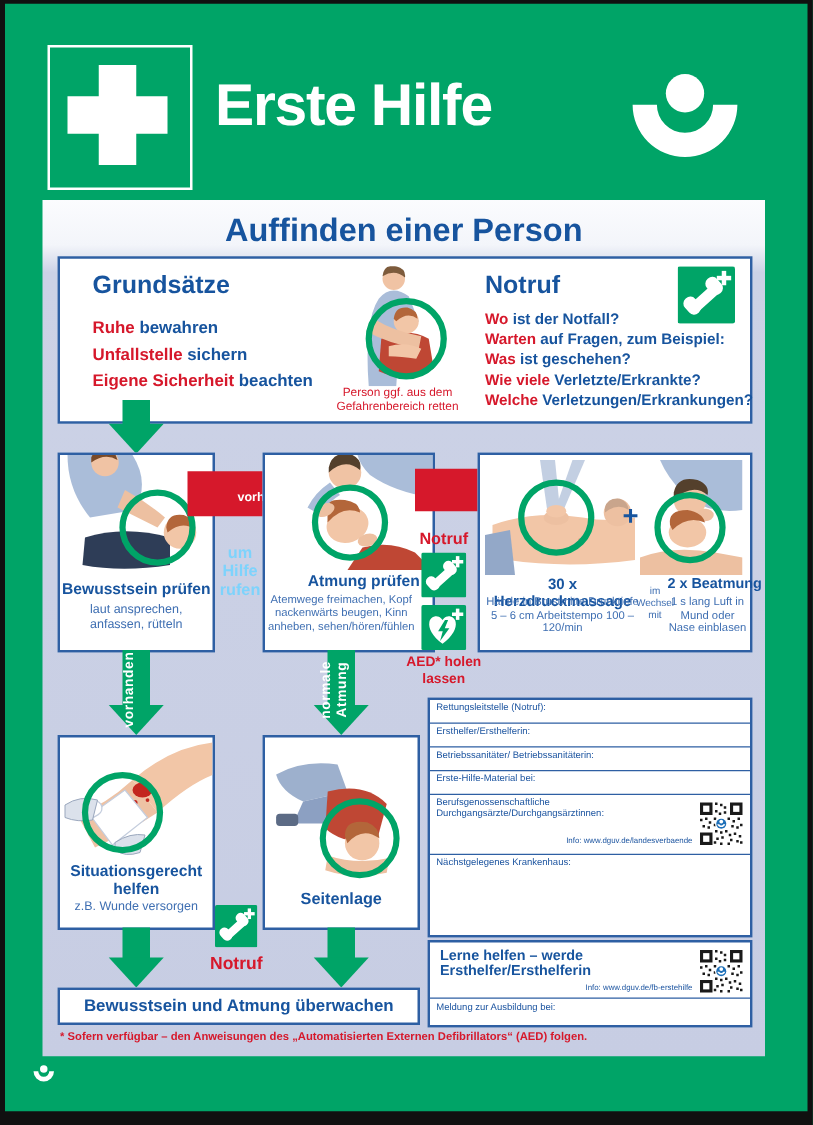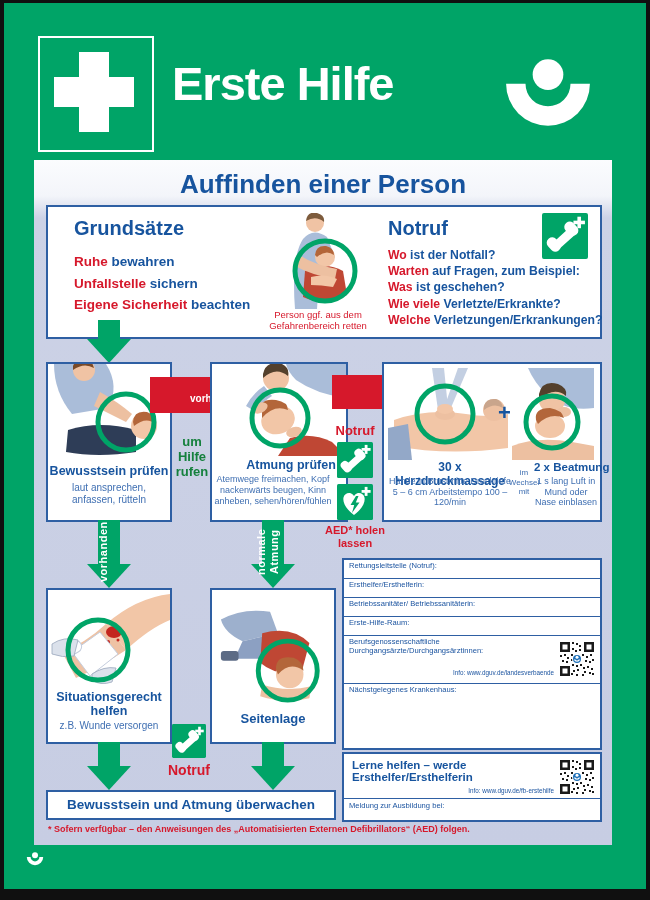--- a/index.html
+++ b/index.html
@@ -39,21 +39,21 @@
                  border:17px solid transparent;border-left:14px solid #d6182b;border-right:0;}
   #arr-nicht{left:150px;top:377px;width:44px;height:32px;font-size:10px;line-height:11.5px;padding-top:4px;}
   #arr-keine{left:332px;top:375px;width:48px;height:30px;font-size:9.2px;line-height:11px;padding-top:4px;}
   
   .garrow{position:absolute;width:44px;}
   .garrow .shaft{position:absolute;left:11px;top:0;width:22px;background:#00a467;}
   .garrow .head{position:absolute;left:0;width:0;height:0;
                 border-left:22px solid transparent;border-right:22px solid transparent;border-top:24px solid #00a467;}
   .vtext{position:absolute;left:10px;top:0;width:24px;height:64px;color:#fff;font-weight:bold;font-size:11px;
          line-height:12px;writing-mode:vertical-rl;transform:rotate(180deg);text-align:center;letter-spacing:.5px;}
-  #um-hilfe{left:168px;top:434px;width:48px;text-align:center;color:#15803d;font-size:13px;font-weight:bold;line-height:15px;}
+  #um-hilfe{left:168px;top:434px;width:48px;text-align:center;color:#7dd3fc;font-size:13px;font-weight:bold;line-height:15px;}
   
   .redlabel{position:absolute;text-align:center;color:#d6182b;font-weight:bold;}
   #aed-label{left:321px;top:524px;width:68px;font-size:11px;line-height:12.5px;}
   
   .cpr-sub{position:absolute;text-align:center;color:#3f6fb2;font-size:9px;line-height:10.5px;}
   #wechsel{left:124px;top:104px;width:32px;font-size:8px;line-height:9.5px;position:absolute;color:#3f6fb2;text-align:center;}
   #plus-sign{position:absolute;left:114px;top:36px;color:#17549e;font-size:22px;font-weight:bold;}
   
   #monitor-bar{left:46px;top:790px;width:286px;height:26px;text-align:center;color:#17549e;
                font-size:13.5px;font-weight:bold;line-height:25px;}
@@ -350,21 +350,21 @@
     <div class="frow" style="height:19px;">
         <div class="flabel">Rettungsleitstelle (Notruf):</div>
       </div>
     <div class="frow" style="height:19px;">
         <div class="flabel">Ersthelfer/Ersthelferin:</div>
       </div>
     <div class="frow" style="height:19px;">
         <div class="flabel">Betriebssanitäter/ Betriebssanitäterin:</div>
       </div>
     <div class="frow" style="height:19px;">
-        <div class="flabel">Erste-Hilfe-Raum:</div>
+        <div class="flabel">Erste-Hilfe-Material bei:</div>
       </div>
     <div class="frow" style="height:48px;">
       <div class="flabel" style="width:140px;">Berufsgenossenschaftliche Durchgangsärzte/Durchgangsärztinnen:</div>
       <svg class="qr" viewBox="0 0 38 38">
           <use href="#ic-qr"></use>
         </svg>
       <div class="qr-info" style="top:33px;">Info: www.dguv.de/landesverbaende</div>
     </div>
     <div class="frow">
         <div class="flabel">Nächstgelegenes Krankenhaus:</div>

